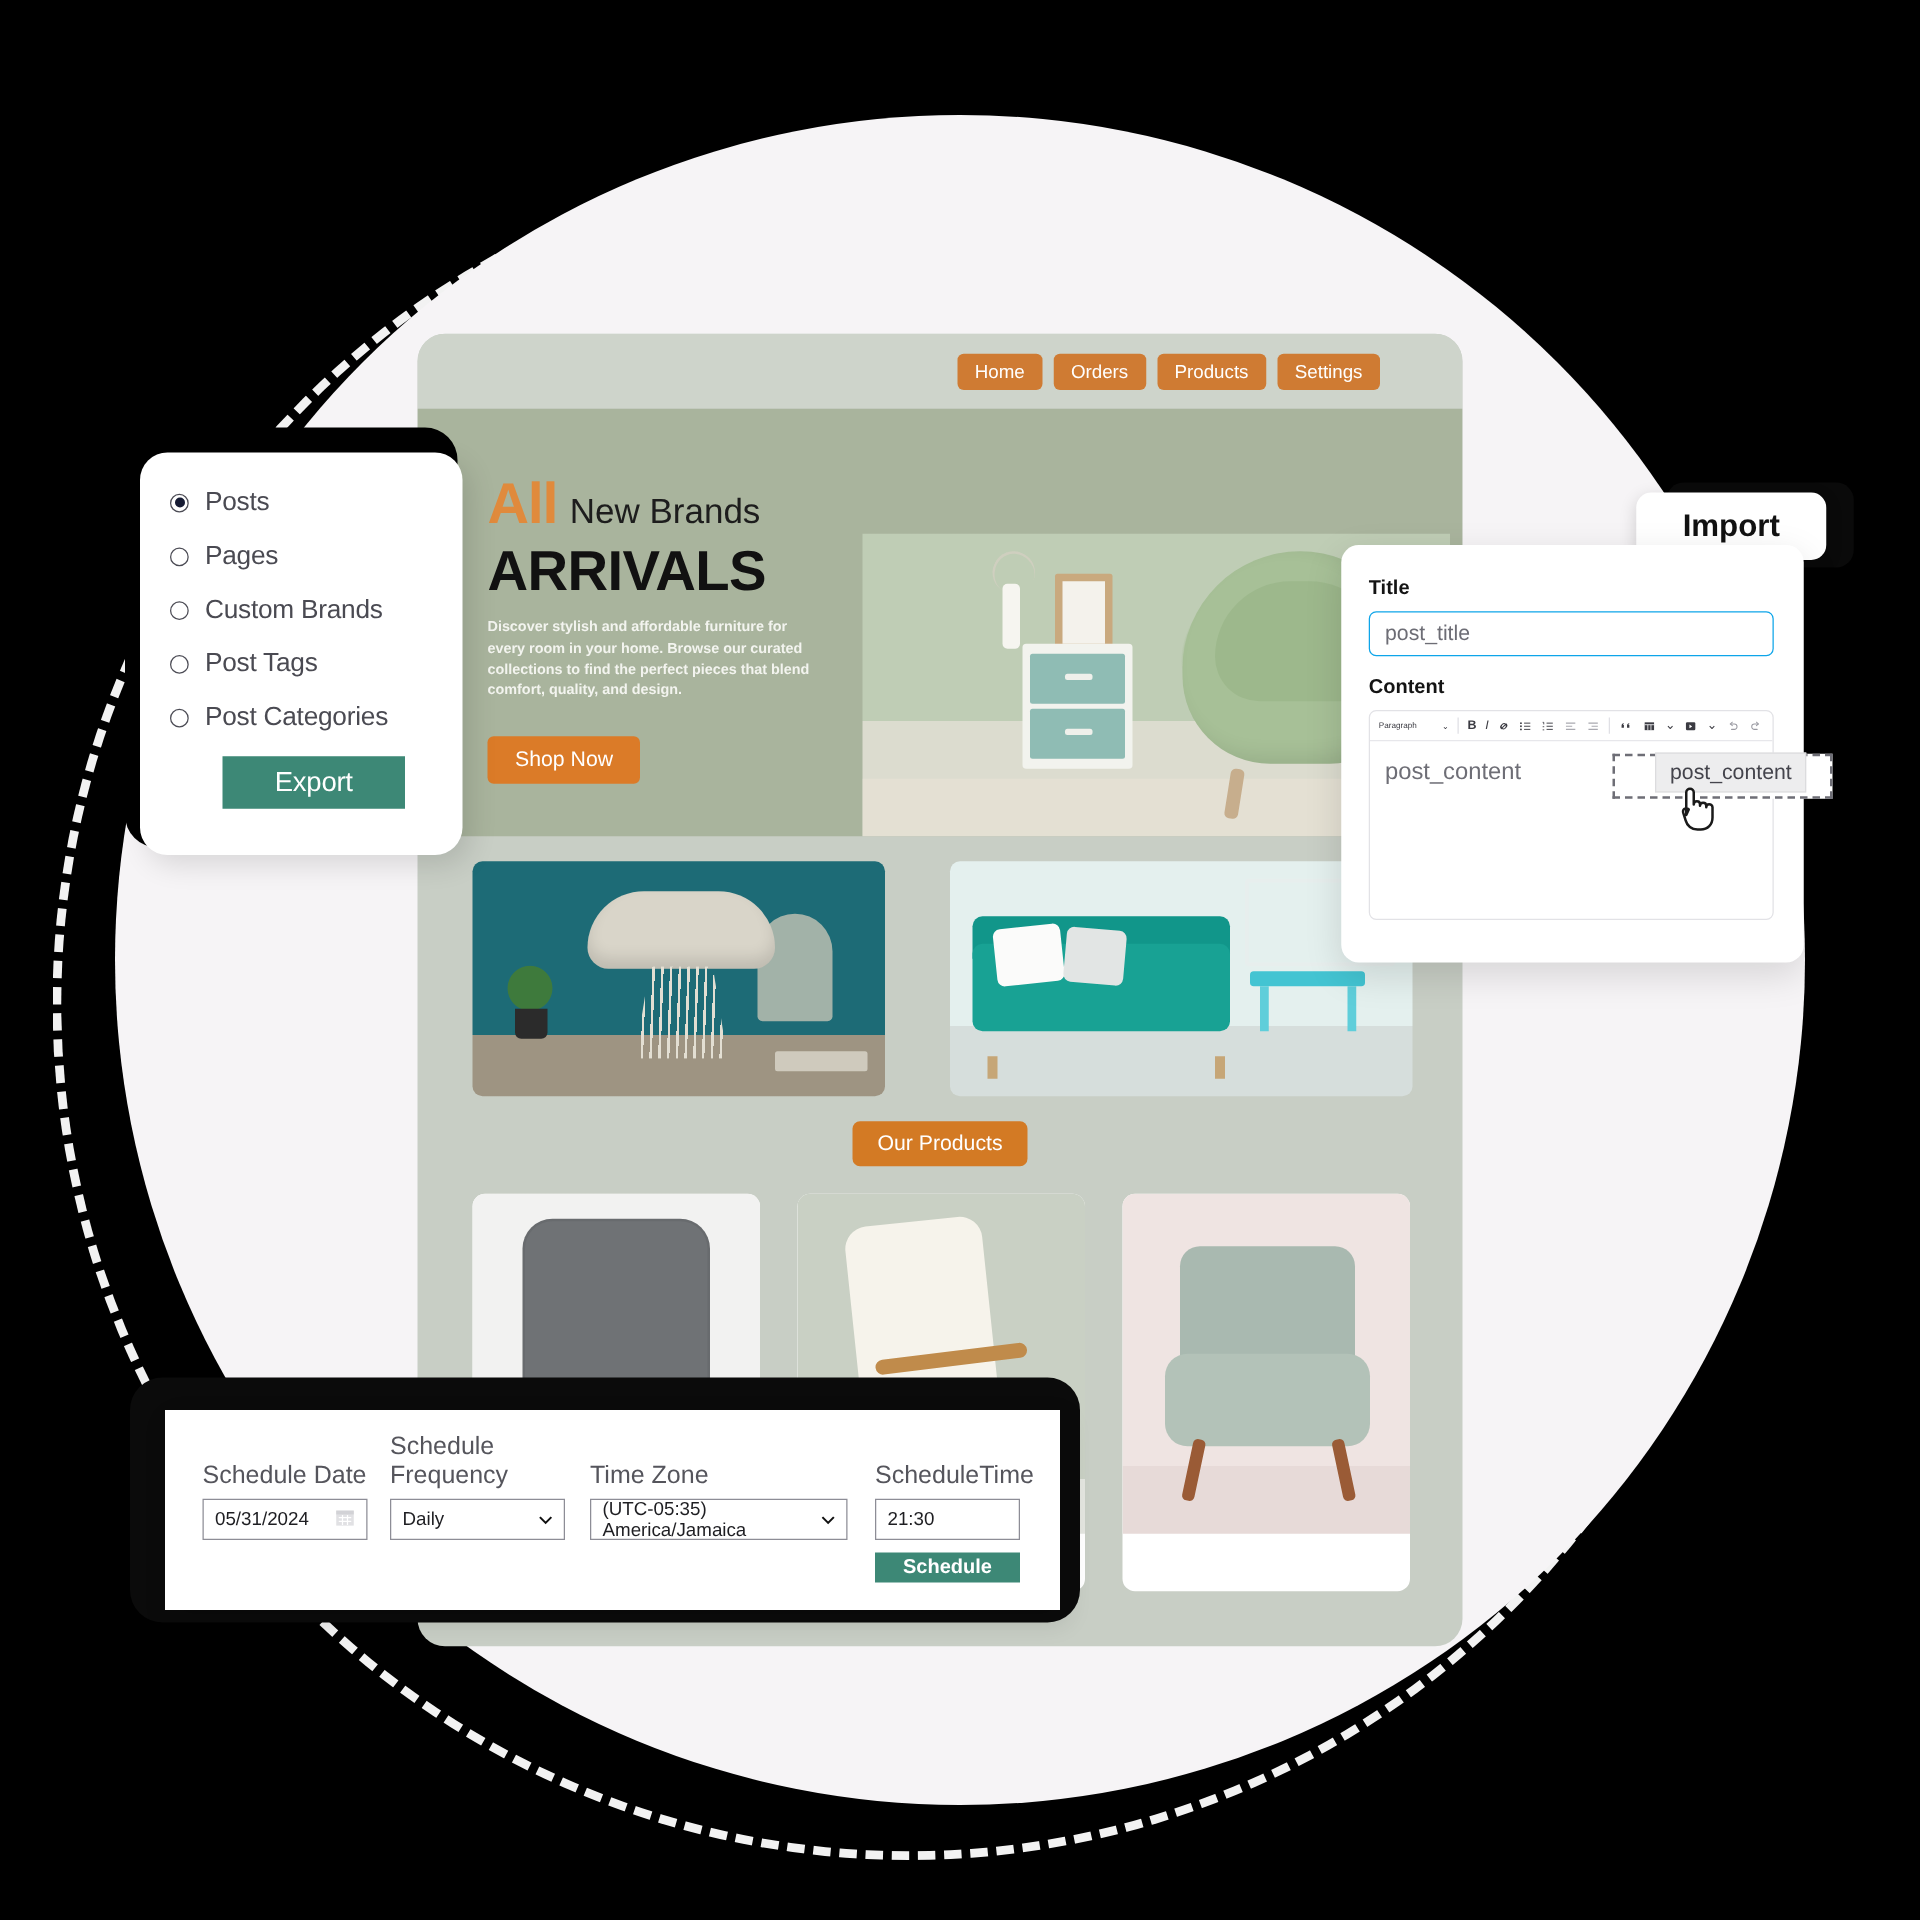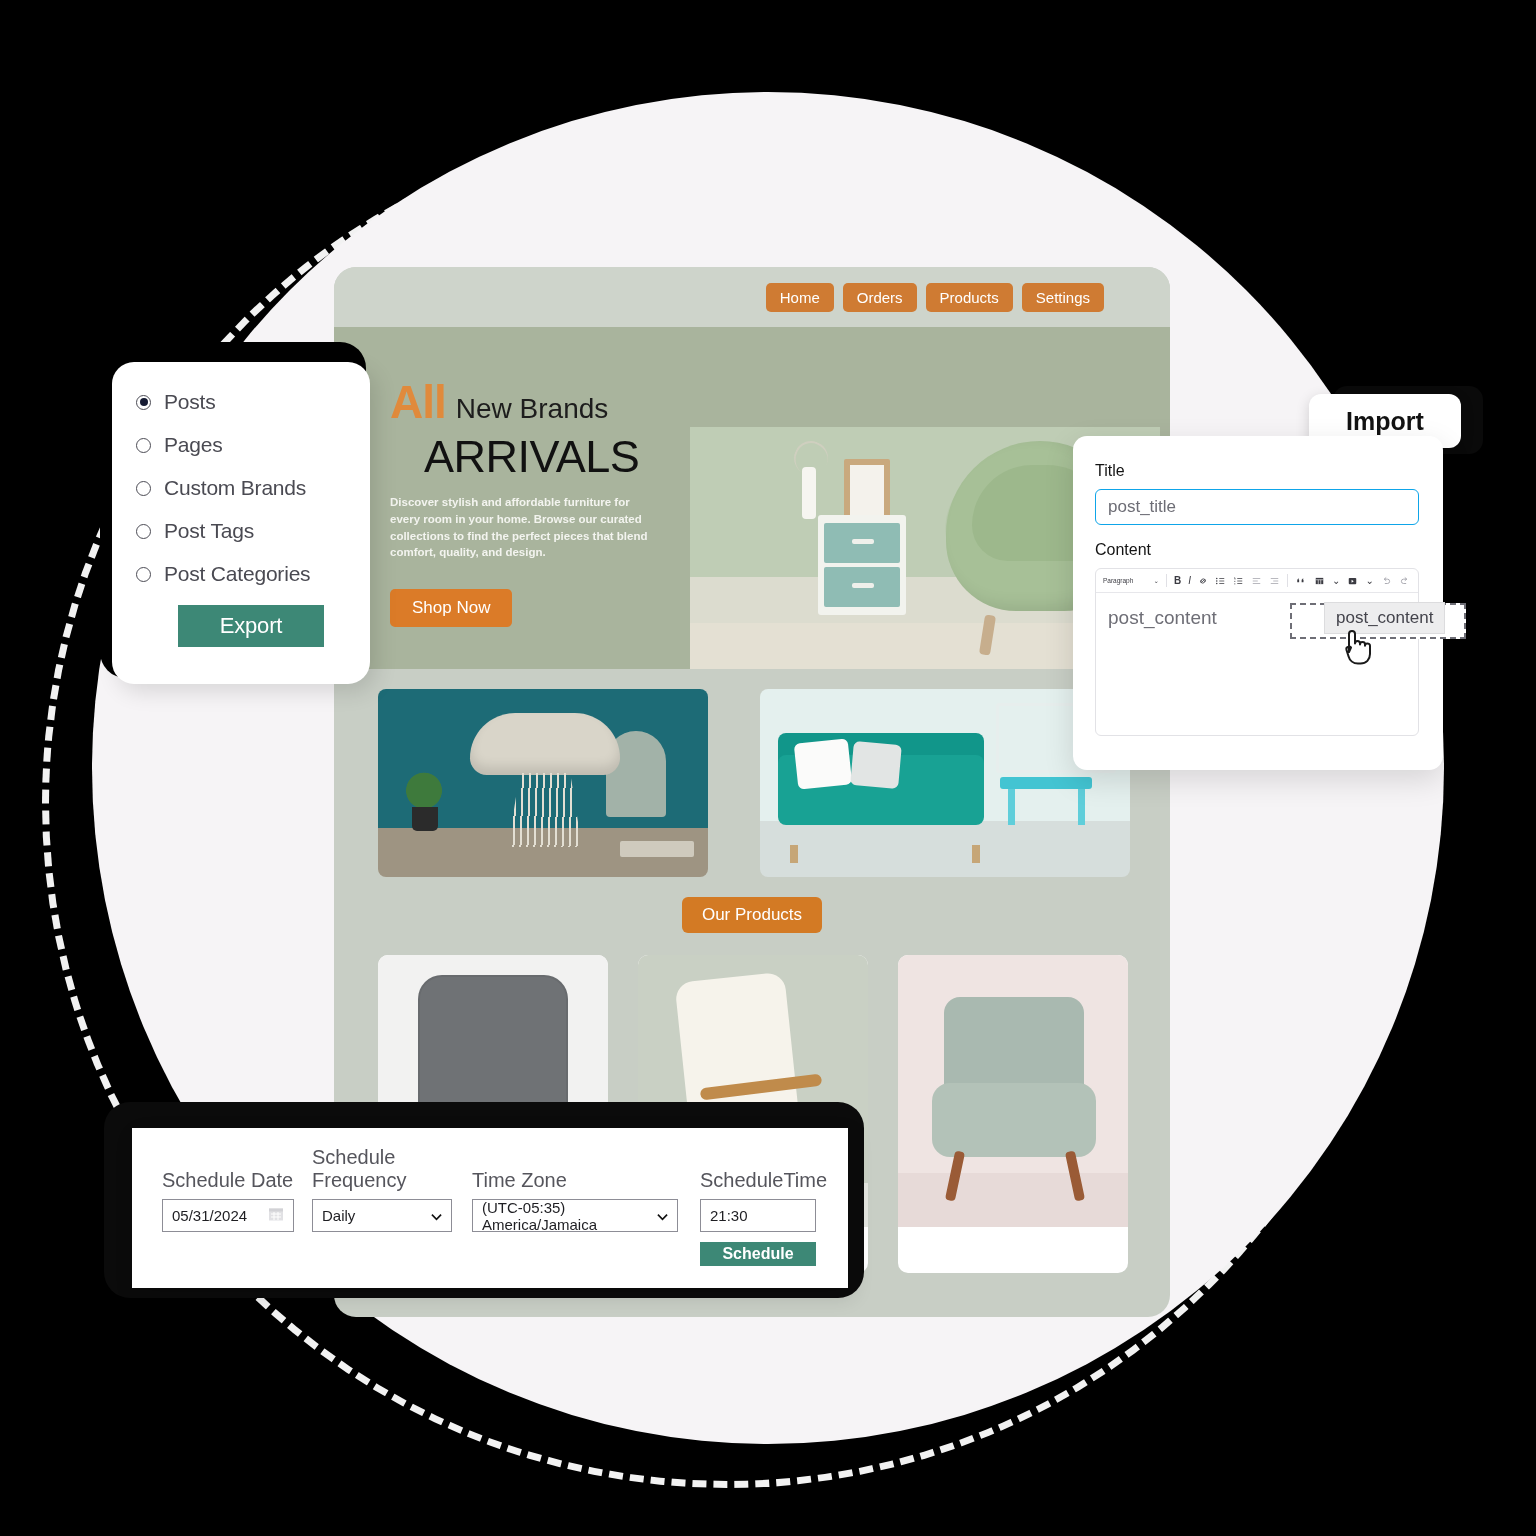--- a/index.html
+++ b/index.html
@@ -66,22 +66,22 @@
     padding: 52px 0 0 56px;
     position: relative;
   }
   .hero-kicker { display: flex; align-items: baseline; gap: 10px; }
   .hero-all {
     font-size: 46px; font-weight: 700; color: #E08A3C; line-height: 1;
     letter-spacing: -1px;
   }
   .hero-brands { font-size: 28px; color: #1d1d1d; line-height: 1; }
   .hero-title {
-    font-size: 45px; font-weight: 400; color: #111; line-height: 1.05;
-    margin-top: 8px; letter-spacing: -0.5px; margin-left: 34px;
+    font-size: 45px; font-weight: 700; color: #111; line-height: 1.05;
+    margin-top: 8px; letter-spacing: -0.5px;
   }
   .hero-desc {
     margin-top: 14px;
     font-size: 11.5px; line-height: 1.45; color: #F3F4EF; font-weight: 600;
     max-width: 262px;
   }
   .shop-btn {
     margin-top: 28px;
     display: inline-block;
     background: #DB7B28;
@@ -223,21 +223,21 @@
     background:#fff; border-radius:12px;
     display:flex; align-items:center; justify-content:center;
     font-size:25px; font-weight:700; color:#121212;
     box-shadow: 0 4px 14px rgba(0,0,0,.16);
   }
   .import-card {
     position:absolute; left:1073px; top:436px; width:370px; height:334px;
     background:#FFFFFF; border-radius:14px; padding: 26px 24px 0 22px;
     box-shadow: 0 10px 30px rgba(0,0,0,.13);
   }
-  .fld-label { font-size:16px; font-weight:400; color:#141414; margin-bottom:9px; }
+  .fld-label { font-size:16px; font-weight:700; color:#141414; margin-bottom:9px; }
   .fld-input {
     width:100%; height:36px; border:1px solid #0ea5e9; border-radius:6px;
     display:flex; align-items:center; padding:0 12px;
     font-size:17px; color:#6D6D75;
   }
   .fld-gap { height:16px; }
   .editor { border:1px solid #E2E2E6; border-radius:6px; margin-top:2px; }
   .toolbar {
     height:24px; border-bottom:1px solid #E7E7EB; display:flex; align-items:center;
     gap:7px; padding: 0 7px; color:#3B3B42;

